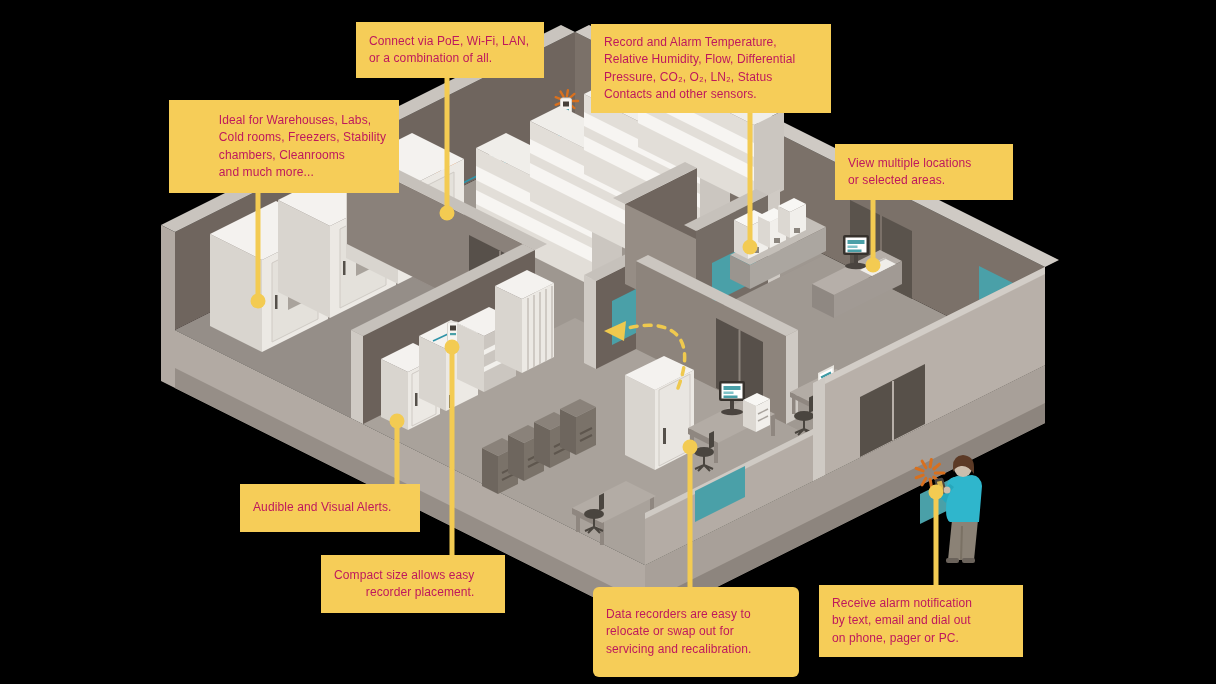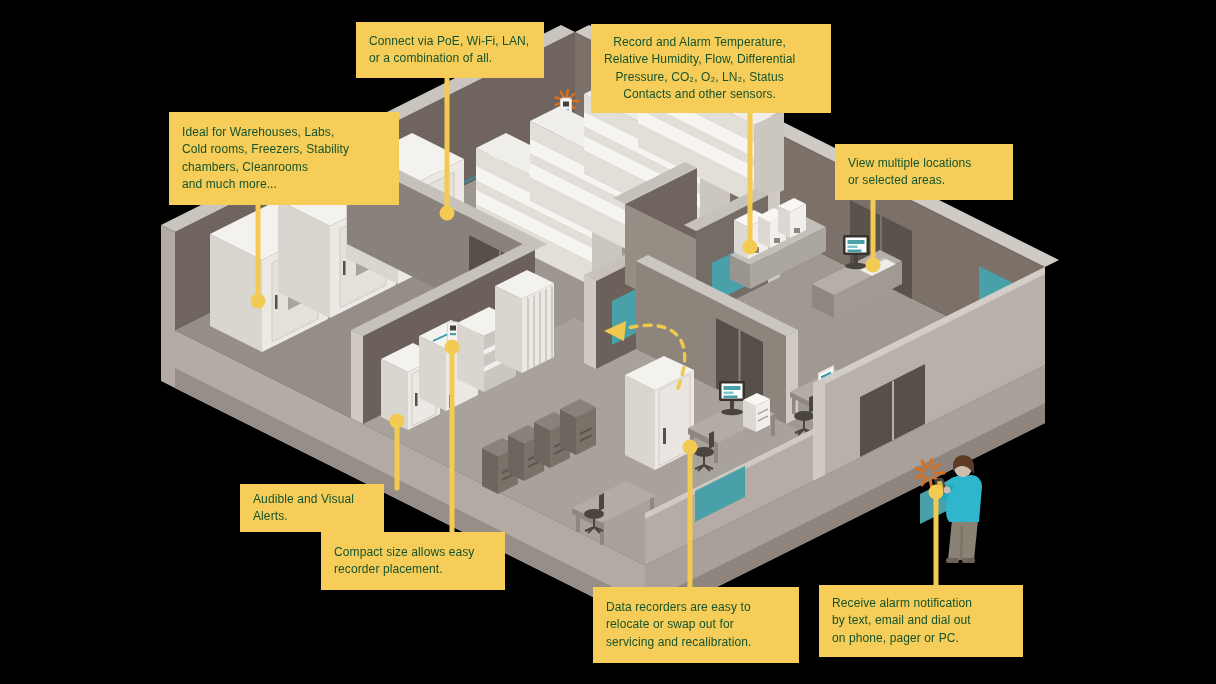--- a/index.html
+++ b/index.html
@@ -1,32 +1,32 @@
 <!DOCTYPE html>
 <html><head>
 <meta charset="utf-8">
 <style>
   html,body{margin:0;padding:0;background:#000;}
   body{width:1216px;height:684px;position:relative;overflow:hidden;
        font-family:"Liberation Sans","DejaVu Sans",sans-serif;}
   #scene{position:absolute;left:0;top:0;}
   .callout{
     position:absolute;box-sizing:border-box;
-    background:#F6CD58;color:#14532d;
+    background:#F6CD58;color:#be185d;
     font-size:12px;line-height:1.42;letter-spacing:.1px;
     padding:8px 13px;white-space:pre-line;
     display:flex;align-items:center;z-index:5;
   }
-  .c-ideal  {left:169px;top:112px;width:230px;height:93px;}
+  .c-ideal  {left:169px;top:100px;width:230px;height:93px;justify-content:flex-end;}
   .c-connect{left:356px;top:22px; width:188px;height:56px;}
-  .c-record {left:591px;top:24px; width:240px;height:89px;text-align:center;}
+  .c-record {left:591px;top:24px; width:240px;height:89px;}
   .c-view   {left:835px;top:124px;width:178px;height:56px;margin-top:20px;}
-  .c-audible{left:240px;top:484px;width:144px;height:48px;}
-  .c-compact{left:321px;top:532px;width:184px;height:58px;}
-  .c-data   {left:593px;top:587px;width:206px;height:76px;}
+  .c-audible{left:240px;top:484px;width:180px;height:48px;}
+  .c-compact{left:321px;top:555px;width:184px;height:58px;text-align:right;}
+  .c-data   {left:593px;top:587px;width:206px;height:90px;border-radius:6px;}
   .c-receive{left:819px;top:585px;width:204px;height:72px;}
 </style>
 </head>
 <body>
 
 <svg id="scene" width="1216" height="684" viewBox="0 0 1216 684">
   <defs>
     <g id="burst">
       <g stroke="#D8701E" stroke-width="2.4" stroke-linecap="round">
         <line x1="5" y1="0" x2="12" y2="0"></line>

